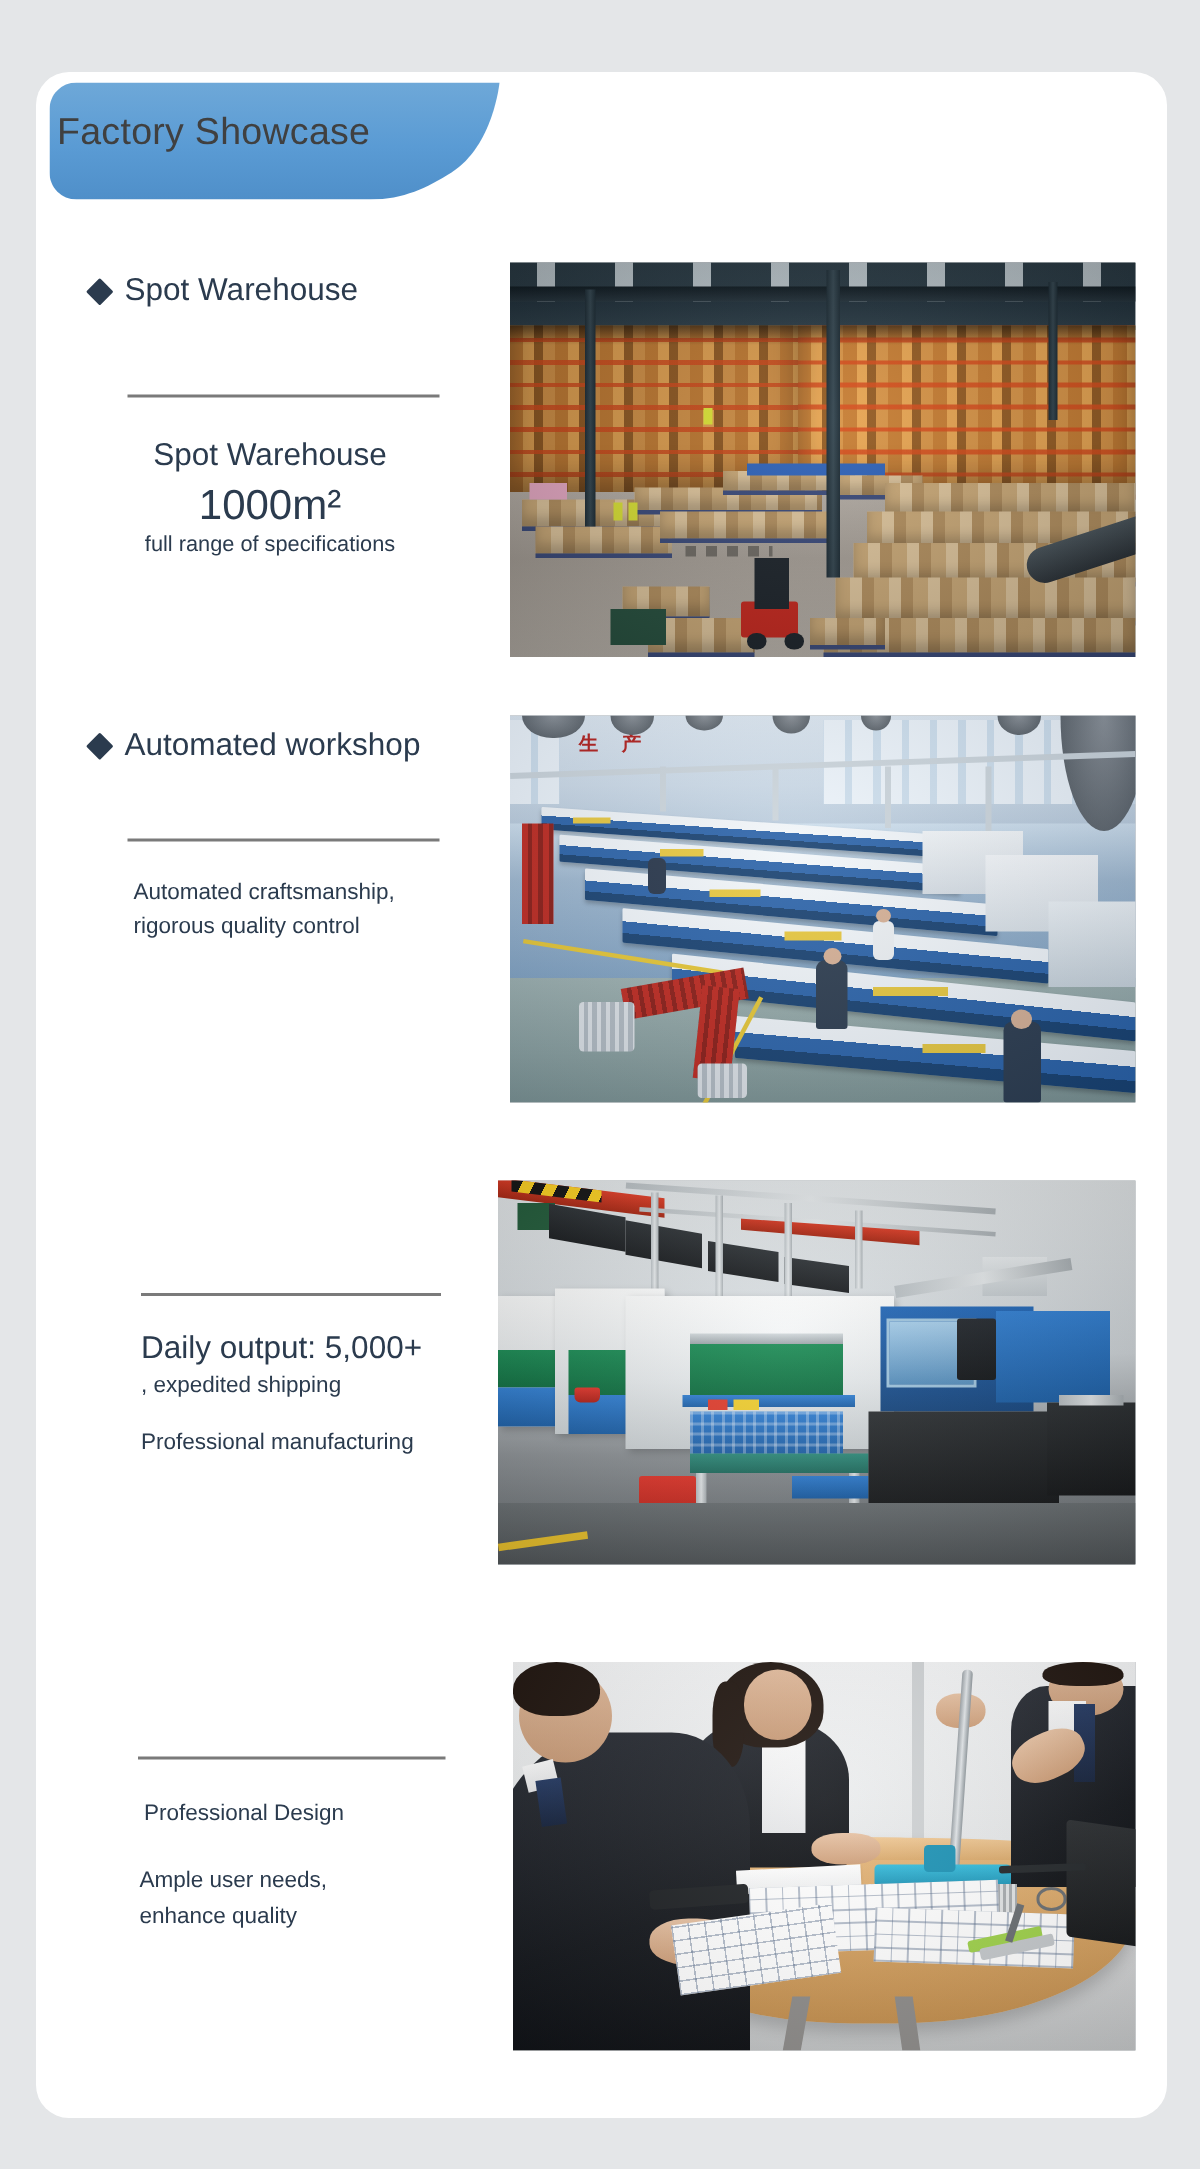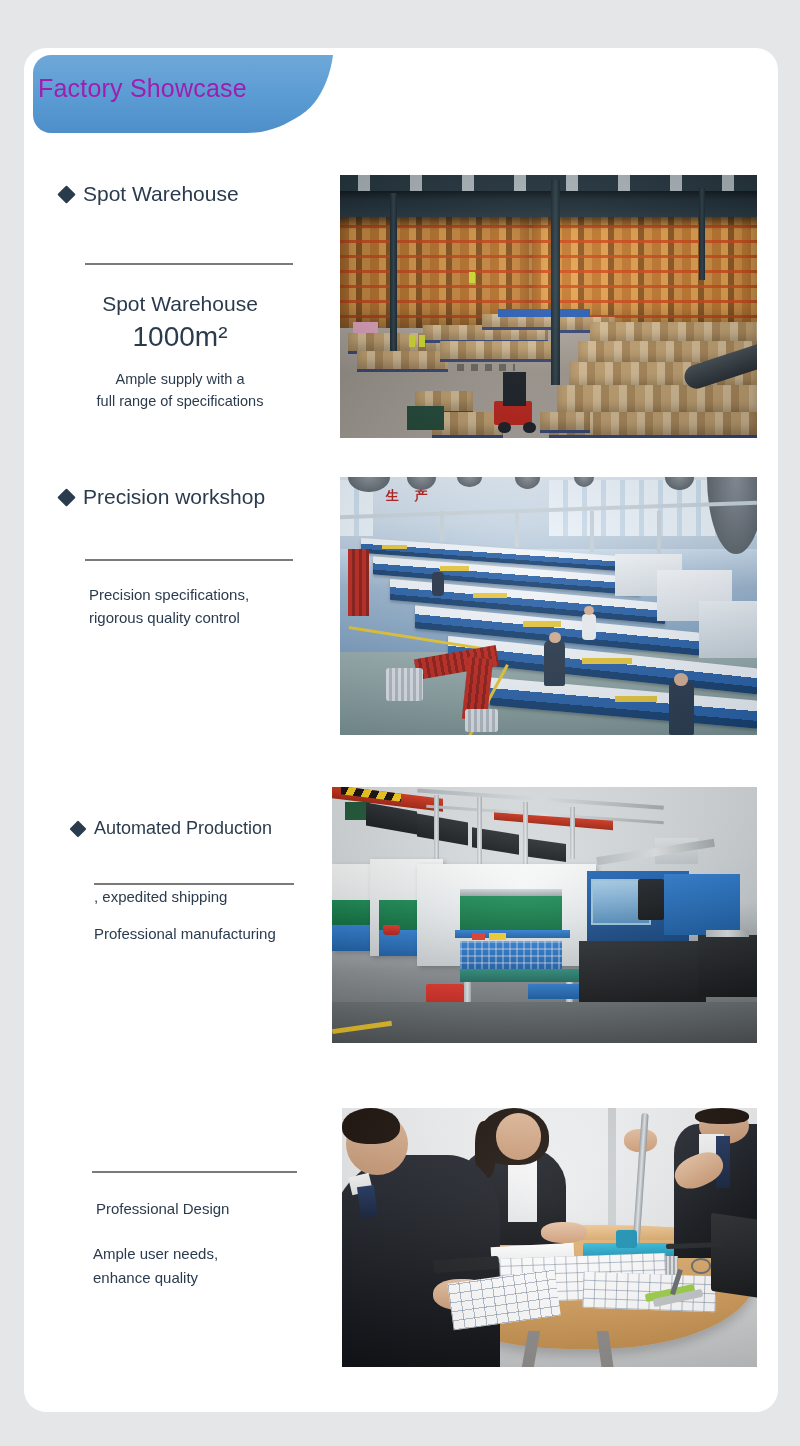--- a/index.html
+++ b/index.html
@@ -25,21 +25,21 @@
     position: absolute;
     left: 33px; top: 55px;
     width: 330px; height: 78px;
     z-index: 5;
   }
   .header-tab svg { display: block; width: 330px; height: 78px; }
   .header-title {
     position: absolute;
     left: 38px; top: 74px;
     font-size: 25px;
-    color: #a21caf;
+    color: #404040;
     letter-spacing: .2px;
     z-index: 6;
     white-space: nowrap;
   }
 
   
   .section { position: absolute; }
   .sec-head {
     display: flex; align-items: center;
     gap: 10px;
@@ -192,21 +192,20 @@
   <div class="header-title">Factory Showcase</div>
 
   <div class="section" style="left:60px; top:182px; width:250px;">
     <div class="sec-head">
       <span class="diamond"></span>
       <span class="sec-title">Spot Warehouse</span>
     </div>
     <div class="divider" style="width:208px; margin:57px 0 0 25px;"></div>
     <div class="big-line center" style="width:240px; margin-top:26px;">Spot Warehouse</div>
     <div class="huge-line center" style="width:240px; margin-top:4px;">1000m²</div>
-    <div class="sub-line center" style="width:240px; margin-top:16px;">Ample supply with a</div>
     <div class="sub-line center" style="width:240px;">full range of specifications</div>
   </div>
 
   <div class="photo" style="left:340px; top:175px; width:417px; height:263px;">
     <div class="scene">
       <div class="lay w-roof"></div>
       <div class="lay w-sky"></div>
       <div class="lay" style="left:0;top:6%;width:100%;height:4%;background:linear-gradient(180deg,#0f1a21,#24323b);"></div>
 
       <div class="lay w-rack w-rackL"></div>
@@ -252,24 +251,24 @@
       <div class="lay" style="left:31%;top:37%;width:1.4%;height:4%;background:#d8e035;"></div>
 
       <div class="lay w-hose" style="left:82%;top:66%;width:30%;height:9%;transform:rotate(-18deg);"></div>
       <div class="lay" style="left:0;top:0;width:100%;height:100%;background:radial-gradient(ellipse at 50% 40%, rgba(255,255,255,.06), rgba(0,0,0,.22));"></div>
     </div>
   </div>
 
   <div class="section" style="left:60px; top:485px; width:250px;">
     <div class="sec-head">
       <span class="diamond"></span>
-      <span class="sec-title">Precision workshop</span>
+      <span class="sec-title">Automated workshop</span>
     </div>
     <div class="divider" style="width:208px; margin:50px 0 0 25px;"></div>
-    <div class="sub-line-b" style="width:240px; margin:22px 0 0 29px;">Precision specifications,</div>
+    <div class="sub-line-b" style="width:240px; margin:22px 0 0 29px;">Automated craftsmanship,</div>
     <div class="sub-line-b" style="width:240px; margin-left:29px;">rigorous quality control</div>
   </div>
 
   <div class="photo" style="left:340px; top:477px; width:417px; height:258px;">
     <div class="scene">
       <div class="lay p2-wall"></div>
       <div class="lay p2-win" style="left:50%;width:50%;"></div>
       <div class="lay p2-win" style="left:0;width:8%;"></div>
       <div class="lay p2-body"></div>
       <div class="lay p2-floor"></div>
@@ -322,25 +321,22 @@
       <div class="lay" style="left:58%;top:53%;width:3.5%;height:10%;background:#eef1f3;border-radius:4px;"></div>
       <div class="lay p2-head" style="left:58.5%;top:50%;width:2.4%;height:3.6%;"></div>
       <div class="lay" style="left:22%;top:37%;width:3%;height:9%;background:#253347;border-radius:4px;"></div>
       <div class="lay p2-person" style="left:79%;top:79%;width:6%;height:21%;"></div>
       <div class="lay p2-head" style="left:80%;top:76%;width:3.4%;height:5%;"></div>
       <div class="lay" style="left:0;top:0;width:100%;height:100%;background:radial-gradient(ellipse at 45% 35%, rgba(255,255,255,.10), rgba(10,30,60,.16));"></div>
     </div>
   </div>
 
   <div class="section" style="left:72px; top:818px; width:260px;">
-    <div class="sec-head small">
-      <span class="diamond"></span>
-      <span class="sec-title">Automated Production</span>
-    </div>
     <div class="divider" style="width:200px; margin:44px 0 0 22px;"></div>
+    <div class="big-line" style="width:250px; margin:22px 0 0 22px;">Daily output: 5,000+</div>
     <div class="sub-line-b" style="width:250px; margin-left:22px;">, expedited shipping</div>
     <div class="sub-line-b" style="width:250px; margin:14px 0 0 22px;">Professional manufacturing</div>
   </div>
 
   <div class="photo" style="left:332px; top:787px; width:425px; height:256px;">
     <div class="scene">
       <div class="lay p3-bg"></div>
 
       <div class="lay p3-crane" style="left:0;top:2%;width:26%;height:5%;transform:skewY(7deg);"></div>
       <div class="lay p3-hazard" style="left:2%;top:1%;width:14%;height:3%;transform:skewY(7deg);"></div>

